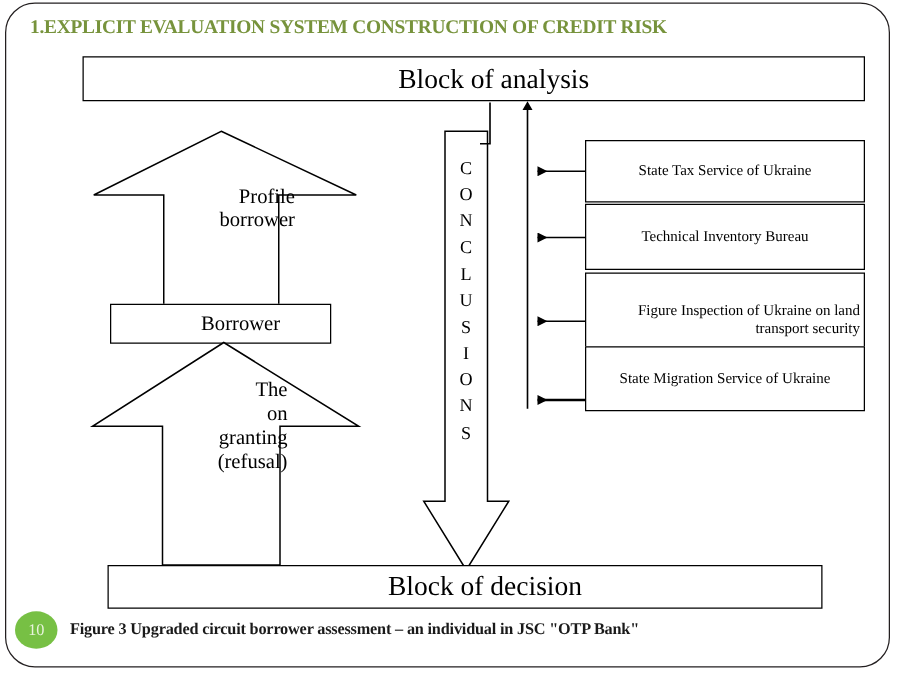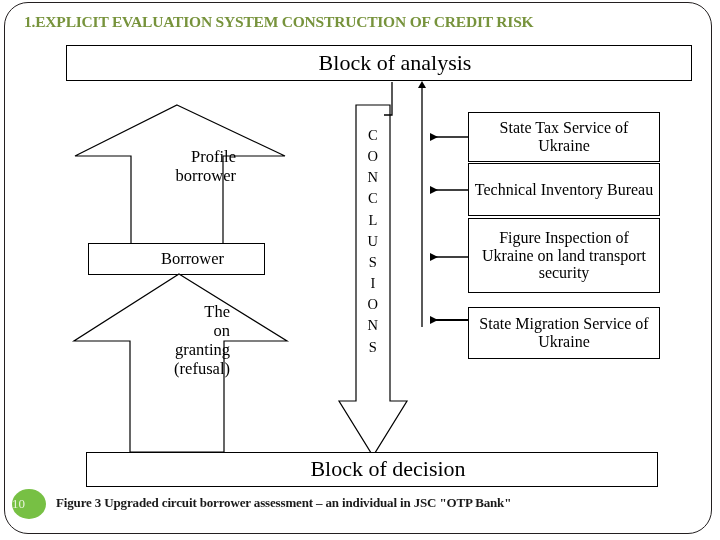--- a/index.html
+++ b/index.html
@@ -69,28 +69,29 @@
     align-items: center;
   }
   #box-borrower {
     left: 88px;  top: 243px; width: 177px; height: 32px;
     font-size: 16.5px;
   }
 
   
   .auth-box {
     left: 468px;
-    width: 192px;
-    font-size: 16px;
+    width: 224px;
+    font-size: 12px;
     padding: 0 3px;
+    text-align: right;
   }
   #auth-1 { top: 112px; height: 50px; }
   #auth-2 { top: 163px; height: 53px; }
   #auth-3 { top: 218px; height: 75px; }
-  #auth-4 { top: 307px; height: 52px; }
+  #auth-4 { top: 277px; height: 52px; }
 
   
   .uparrow {
     position: absolute;
   }
   .uparrow svg { display: block; overflow: visible; }
 
   #arrow-profile  { left: 72px;  top: 104px; width: 216px; height: 142px; }
   #arrow-decision { left: 72px;  top: 273px; width: 216px; height: 180px; }
 
@@ -140,20 +141,21 @@
     position: absolute;
     left: 12px;
     top: 489px;
     width: 34px;
     height: 30px;
     border-radius: 50%;
     background: #77C044;
     color: #E8F3DC;
     display: flex;
     align-items: center;
+    justify-content: center;
     font-family: "Liberation Serif", "DejaVu Serif", serif;
     font-size: 13px;
   }
 
   
   #caption {
     position: absolute;
     left: 56px;
     top: 495px;
     width: 650px;

